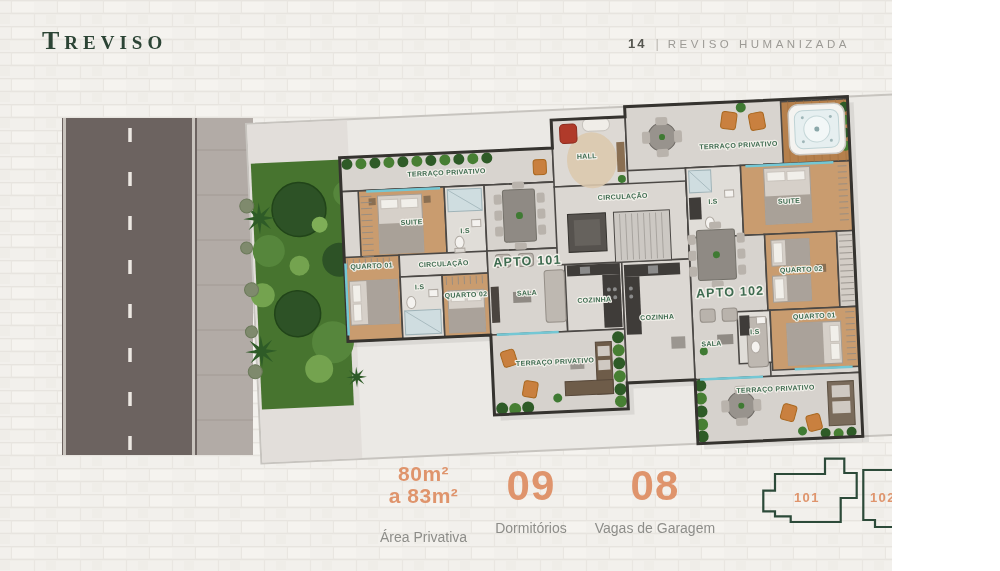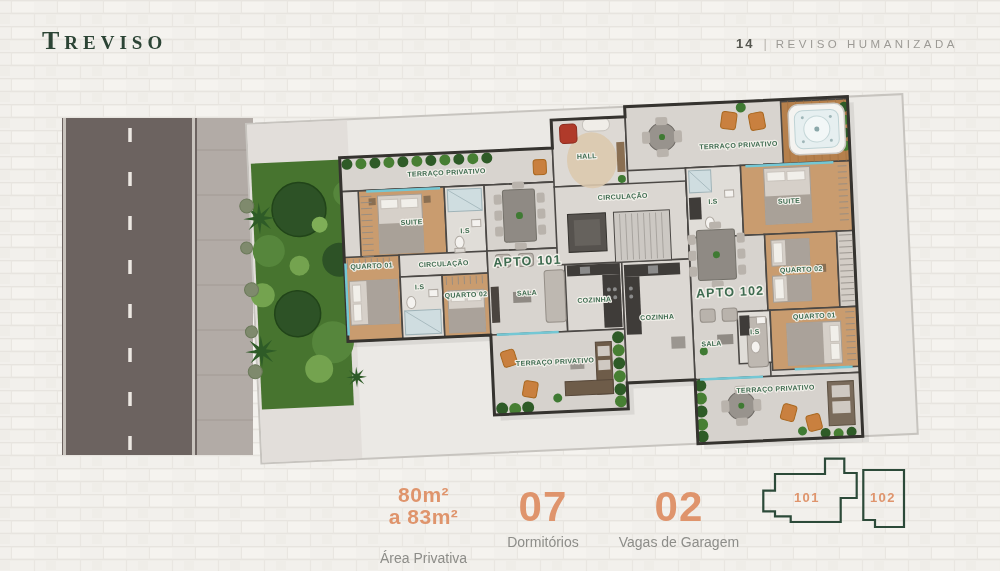--- a/index.html
+++ b/index.html
@@ -1,32 +1,32 @@
 <!DOCTYPE html>
 <html><head>
 <meta charset="utf-8">
 <style>
   html,body{margin:0;padding:0;}
-  .page{position:relative;width:1000px;height:571px;overflow:hidden;
+  .page{position:relative;width:892px;height:571px;overflow:hidden;
         background:#f2f0ec;font-family:"Liberation Sans",sans-serif;}
   .bg-wall{position:absolute;inset:0;z-index:0;}
   .plan-wrap{position:absolute;inset:0;z-index:1;}
   .header-logo{position:absolute;left:42px;top:26px;z-index:3;
     font-family:"Liberation Serif",serif;color:#2c4435;letter-spacing:5px;
     font-size:19px;font-weight:600;}
   .header-logo .logo-t{font-size:26px;font-weight:600;}
   .page-info{position:absolute;right:42px;top:36px;z-index:3;display:flex;align-items:center;margin-left:12px;}
   .page-num{font-size:13px;font-weight:bold;color:#55564f;letter-spacing:2px;}
   .sep{color:#b9b6b0;margin:0 9px;font-size:13px;}
   .page-title{font-size:11.5px;letter-spacing:3.5px;color:#9c9a95;}
-  .stats{position:absolute;left:380px;top:484px;z-index:3;display:flex;gap:40px;text-align:center;}
+  .stats{position:absolute;left:380px;top:463px;z-index:3;display:flex;gap:28px;text-align:center;}
   .stat{display:flex;flex-direction:column;align-items:center;}
   .stat-area .line{font-size:21px;font-weight:bold;color:#df946c;line-height:22px;letter-spacing:.5px;}
   .stat-num{font-size:42px;font-weight:bold;color:#df946c;line-height:46px;letter-spacing:1px;}
-  .stat-label{font-size:14px;color:#8d8d89;margin-top:4px;white-space:nowrap;}
+  .stat-label{font-size:14px;color:#8d8d89;margin-top:11px;white-space:nowrap;}
   .stat-area .stat-label{margin-top:22px;}
   .keyplan{position:absolute;left:760px;top:453px;z-index:3;}
   .kp-num{font-family:"Liberation Sans",sans-serif;font-size:13px;font-weight:bold;
           fill:#df946c;letter-spacing:1.5px;}
   .rl{font-family:"Liberation Sans",sans-serif;font-size:7px;font-weight:bold;fill:#3e6b50;
       letter-spacing:.3px;text-anchor:middle;paint-order:stroke;stroke:#f2f0ea;stroke-width:2.4px;
       stroke-linejoin:round;}
   .rl-big{font-size:12.5px;letter-spacing:1.2px;stroke-width:3px;}
 </style>
 </head>
@@ -415,25 +415,25 @@
 
   <div class="stats">
     <div class="stat stat-area">
       <div>
         <div class="line">80m²</div>
         <div class="line">a 83m²</div>
       </div>
       <div class="stat-label">Área Privativa</div>
     </div>
     <div class="stat">
-      <div class="stat-num">07</div>
+      <div class="stat-num">09</div>
       <div class="stat-label">Dormitórios</div>
     </div>
     <div class="stat">
-      <div class="stat-num">02</div>
+      <div class="stat-num">08</div>
       <div class="stat-label">Vagas de Garagem</div>
     </div>
   </div>
 
   <div class="keyplan">
     <svg width="150" height="80" viewBox="0 0 150 80">
       <g fill="none" stroke="#2c4a39" stroke-width="2.2">
         <path d="M15,21 H65 V5.7 H84.3 V20 H96.7 V45 H80.7 V69 H30.7 V63.3 H15 V58.3 H3.3 V37.7 H15 Z"></path>
         <path d="M103.3,17 H144 V74 H115 V67 H103.3 Z"></path>
       </g>

